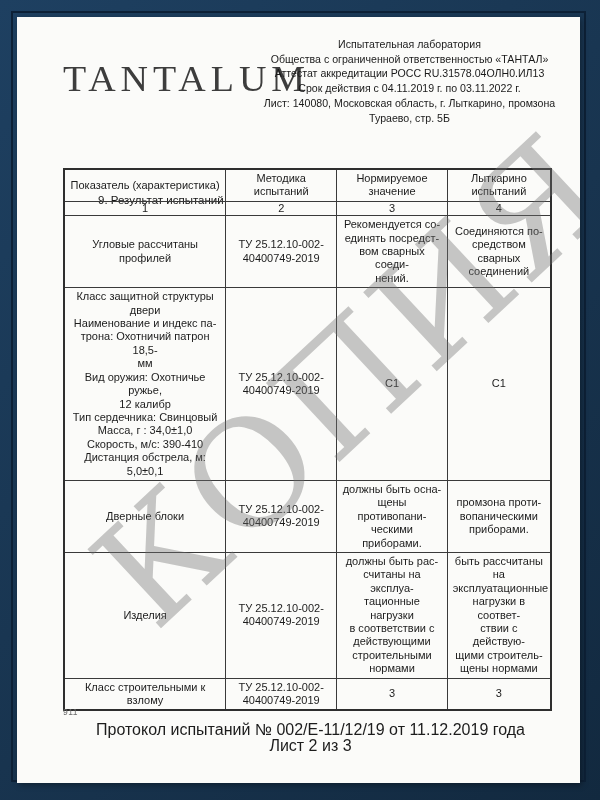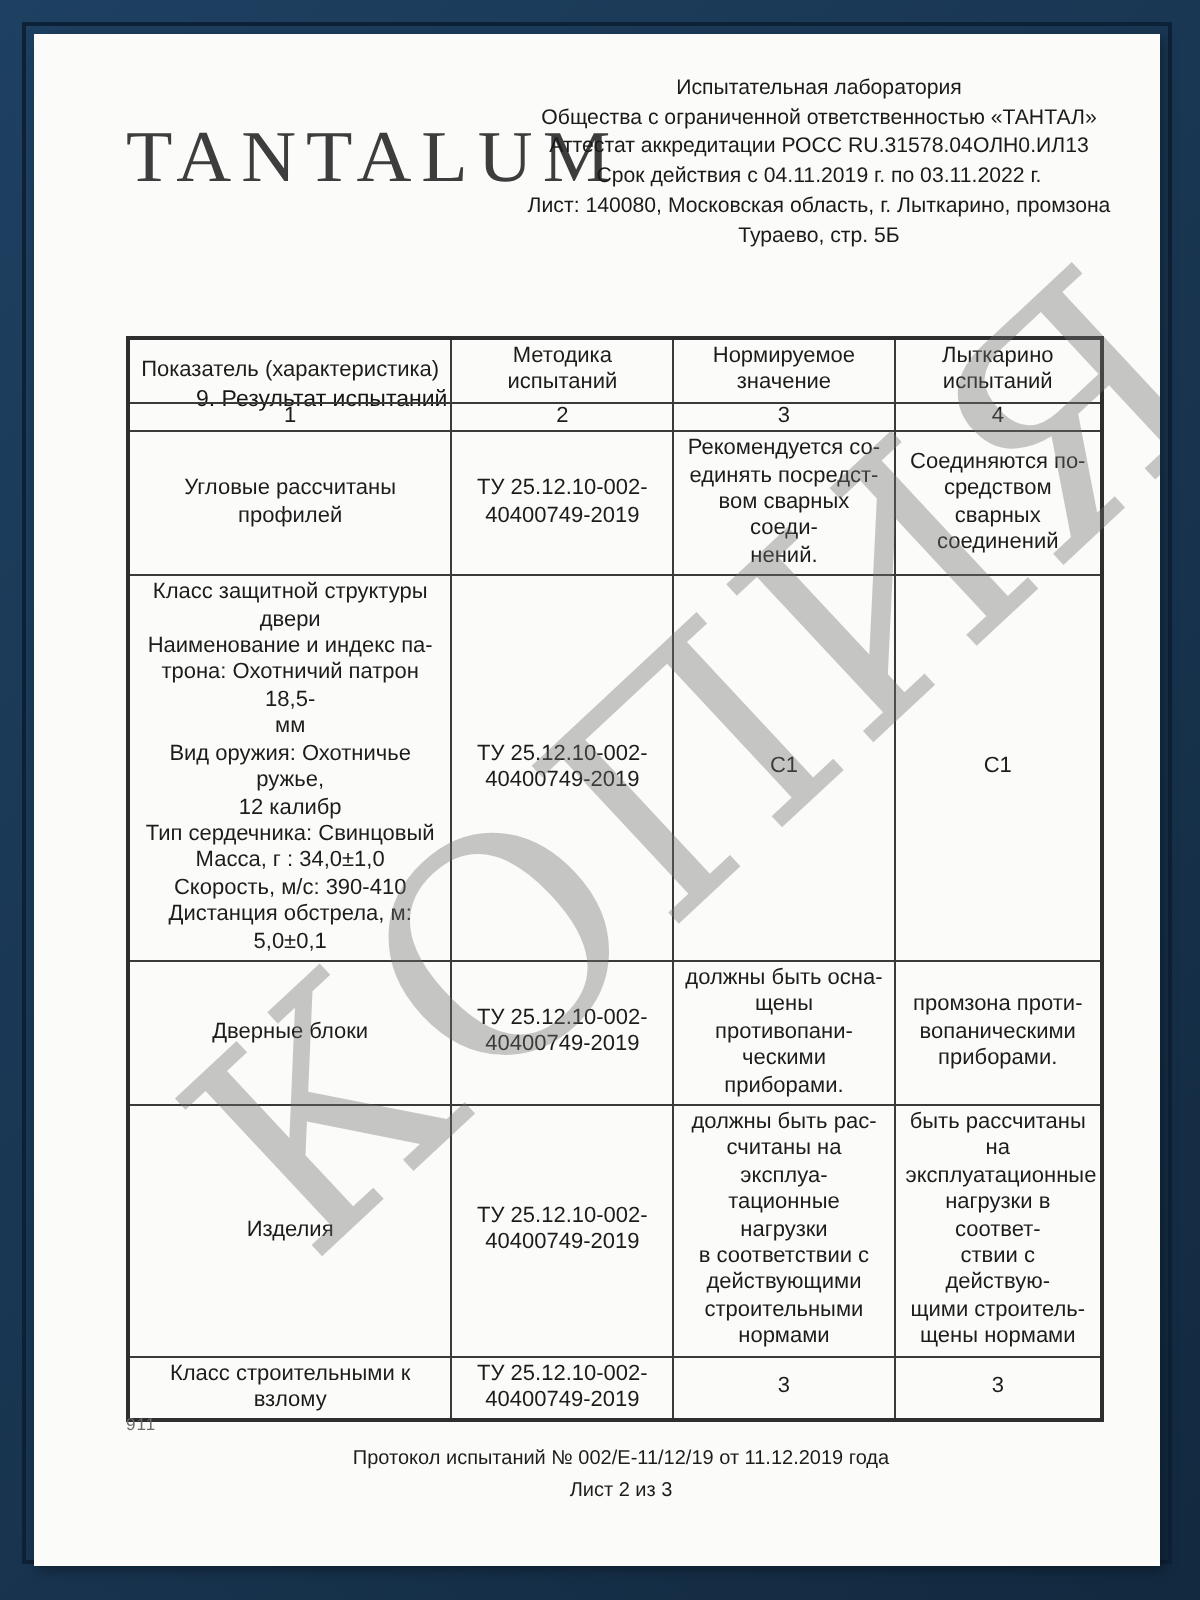--- a/index.html
+++ b/index.html
@@ -59,21 +59,21 @@
   }
   table.results{border:2px solid #2e2e2e;}
   col.c1{width:33.2%;} col.c2{width:22.8%;} col.c3{width:22.7%;} col.c4{width:21.3%;}
   tr.r-head{height:30px;}
   tr.r-num{height:13px;}
   tr.r-num td{padding:0 5px;}
   tr.r0{height:52px;} tr.r1{height:163px;} tr.r2{height:38px;} tr.r3{height:96px;} tr.r4{height:27px;}
   td.al{text-align:left;}
   .footer{
     position:absolute;left:34px;right:10px;top:705px;
-    text-align:center;font-size:10px;line-height:15.5px;color:#1c1c1c;
+    text-align:center;font-size:16px;line-height:15.5px;color:#1c1c1c;
   }
   .scan-num{
     position:absolute;left:46px;top:690px;
     font-size:8.5px;color:#6a6a6a;letter-spacing:0.5px;
   }
 </style>
 </head>
 <body>
 
 <div class="frame">

